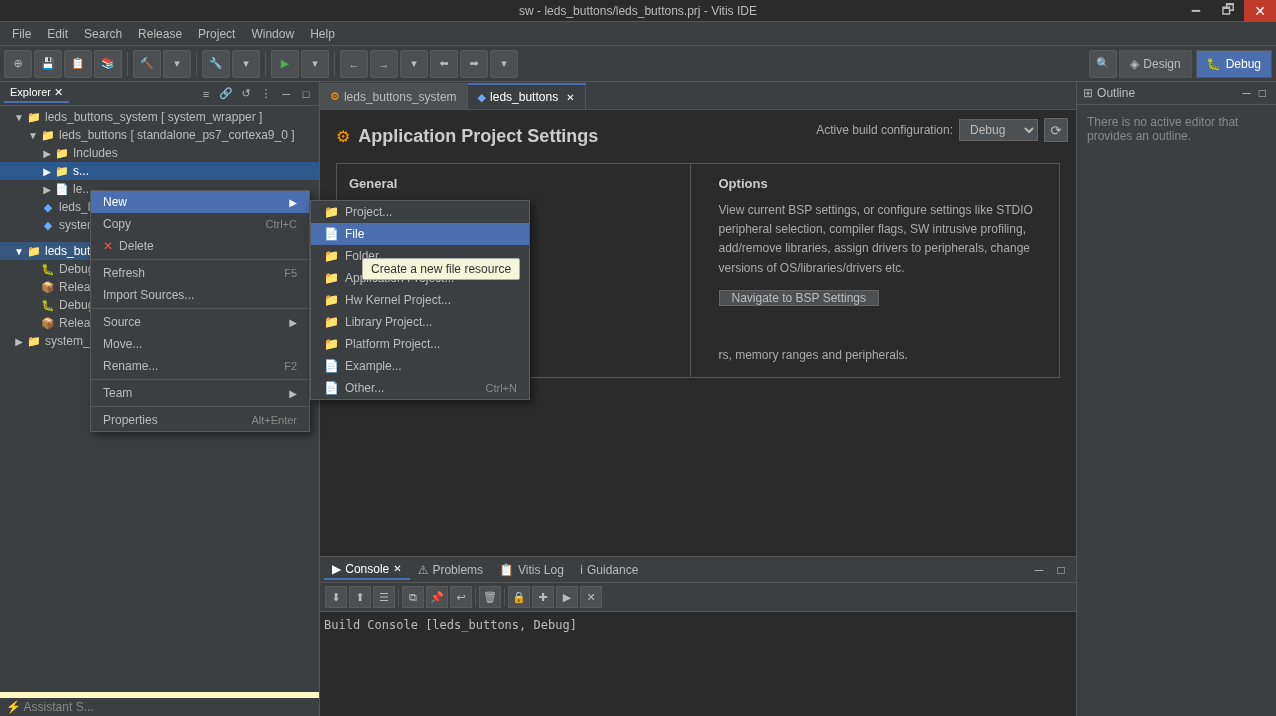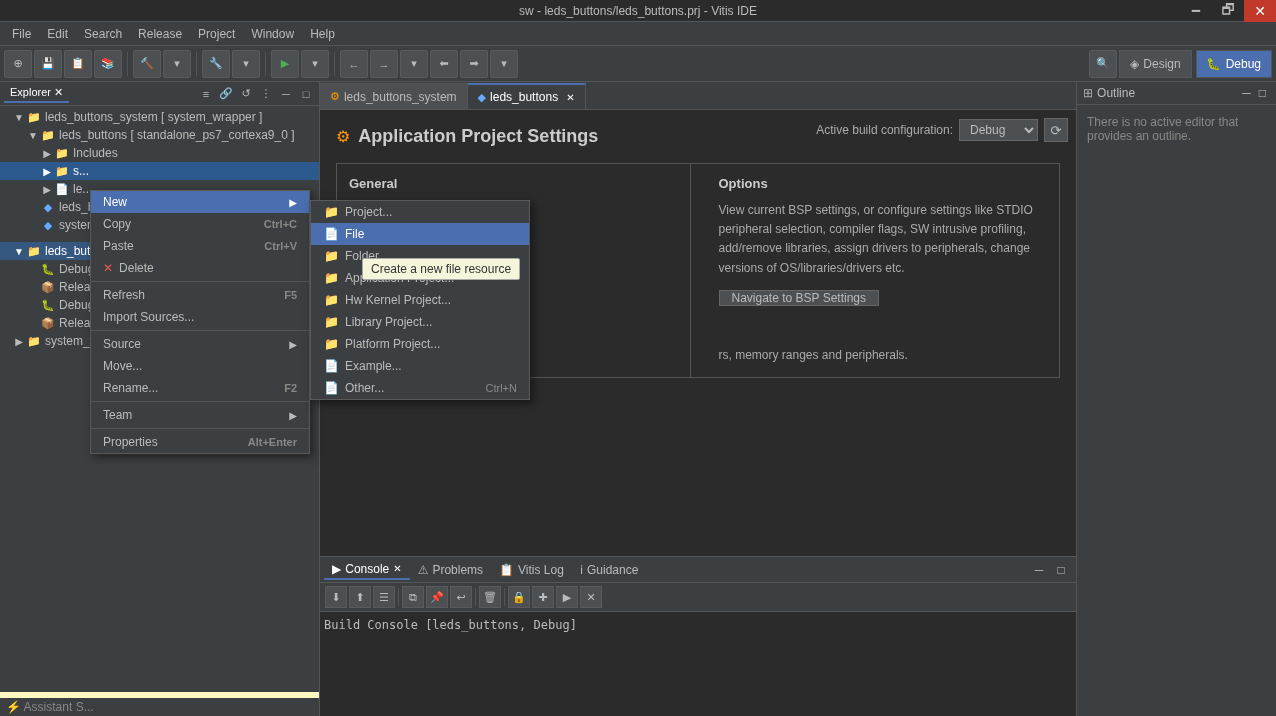--- a/index.html
+++ b/index.html
@@ -40,21 +40,21 @@
     .tree-indent { display: inline-block; }
     .tree-arrow { width: 14px; display: inline-flex; align-items: center; justify-content: center; font-size: 10px; }
     .tree-icon { width: 16px; height: 16px; display: inline-flex; align-items: center; justify-content: center; margin-right: 3px; font-size: 11px; }
     .tree-label { font-size: 12px; }
 
     
     #context-menu { position: absolute; left: 90px; top: 190px; width: 220px; background: #3c3f41; border: 1px solid #5a5a5a; box-shadow: 3px 3px 8px rgba(0,0,0,0.5); z-index: 100; }
     .ctx-item { display: flex; align-items: center; padding: 4px 12px; cursor: pointer; font-size: 12px; color: #bbbbbb; min-height: 22px; }
     .ctx-item.active { background: #4b6eaf; color: white; }
     .ctx-item .ctx-label { flex: 1; }
-    .ctx-item .ctx-shortcut { font-size: 11px; color: #888; margin-left: 0; font-weight: bold; }
+    .ctx-item .ctx-shortcut { font-size: 11px; color: #888; margin-left: 0; }
     .ctx-arrow { margin-left: auto; font-size: 10px; }
     .ctx-separator { height: 1px; background: #555; margin: 2px 0; }
 
     
     #submenu { position: absolute; left: 310px; top: 200px; width: 220px; background: #3c3f41; border: 1px solid #5a5a5a; box-shadow: 3px 3px 8px rgba(0,0,0,0.5); z-index: 101; }
     .sub-item { display: flex; align-items: center; padding: 4px 12px; cursor: pointer; font-size: 12px; color: #bbbbbb; min-height: 22px; }
     .sub-item.active { background: #4b6eaf; color: white; }
     .sub-item .sub-shortcut { margin-left: auto; font-size: 11px; color: #888; }
     .sub-item-icon { width: 18px; display: inline-flex; align-items: center; justify-content: center; margin-right: 4px; }
 
@@ -376,24 +376,20 @@
 <div id="context-menu">
   <div class="ctx-item active">
     <span class="ctx-label">New</span>
     <span class="ctx-arrow">▶</span>
   </div>
   <div class="ctx-item">
     <span class="ctx-label">Copy</span>
     <span class="ctx-shortcut">Ctrl+C</span>
   </div>
   <div class="ctx-item">
-    <span class="ctx-label">Paste</span>
-    <span class="ctx-shortcut">Ctrl+V</span>
-  </div>
-  <div class="ctx-item">
     <span style="margin-right:6px; color:#e55;">✕</span>
     <span class="ctx-label">Delete</span>
   </div>
   <div class="ctx-separator"></div>
   <div class="ctx-item">
     <span class="ctx-label">Refresh</span>
     <span class="ctx-shortcut">F5</span>
   </div>
   <div class="ctx-item">
     <span class="ctx-label">Import Sources...</span>

